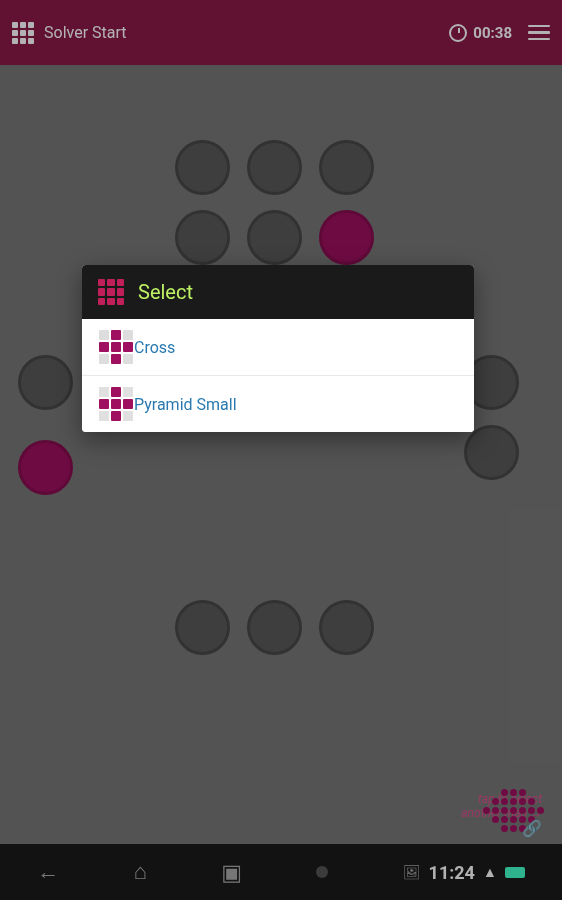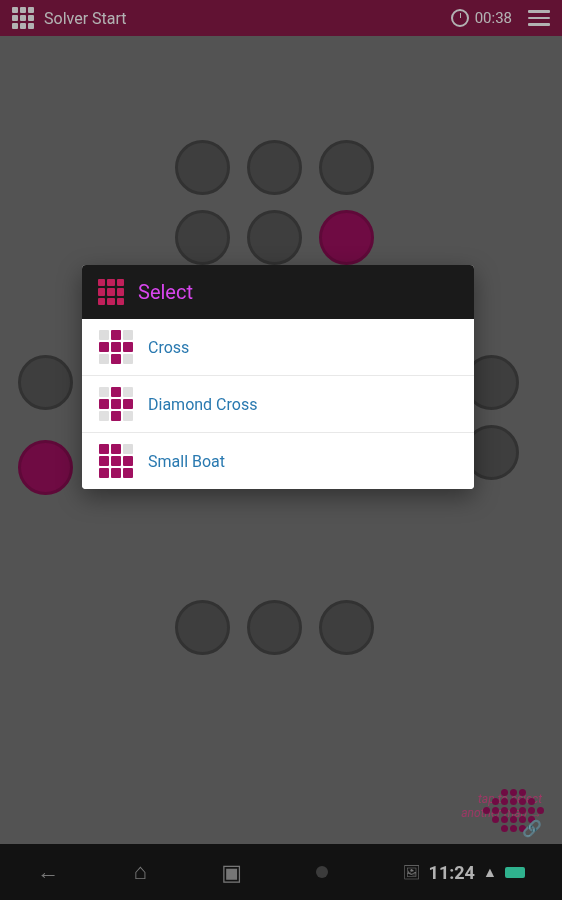--- a/index.html
+++ b/index.html
@@ -19,21 +19,21 @@
       height: 900px;
       background: #787878;
       position: absolute;
       top: 0; left: 0;
     }
 
     
     .top-bar {
       position: absolute;
       top: 0; left: 0; right: 0;
-      height: 36px;
+      height: 65px;
       background: #8b1a4a;
       display: flex;
       align-items: center;
       justify-content: space-between;
       padding: 0 12px;
       z-index: 10;
     }
 
     .top-bar-left {
       display: flex;
@@ -57,20 +57,21 @@
     .top-bar-title {
       color: white;
       font-size: 16px;
       font-weight: 400;
     }
 
     .top-bar-right {
       display: flex;
       align-items: center;
       gap: 16px;
+      font-weight: bold;
     }
 
     .timer-area {
       display: flex;
       align-items: center;
       gap: 6px;
       color: white;
     }
 
     .timer-icon {
@@ -206,34 +207,33 @@
       grid-template-columns: repeat(3, 1fr);
       gap: 2px;
     }
 
     .dialog-grid-icon span {
       background: #c0205a;
       border-radius: 1px;
     }
 
     .dialog-title {
-      color: #d946ef;
+      color: #bef264;
       font-size: 20px;
       font-weight: 400;
     }
 
     .dialog-list {
       list-style: none;
       background: white;
     }
 
     .dialog-item {
       display: flex;
       align-items: center;
-      gap: 14px;
       padding: 10px 16px;
       border-bottom: 1px solid #e8e8e8;
       cursor: pointer;
     }
 
     .dialog-item:last-child {
       border-bottom: none;
     }
 
     .item-icon {
@@ -347,42 +347,26 @@
           <rect x="1" y="13" width="10" height="10" rx="1" fill="#a01060"></rect>
           <rect x="13" y="13" width="10" height="10" rx="1" fill="#a01060"></rect>
           <rect x="25" y="13" width="10" height="10" rx="1" fill="#a01060"></rect>
           <rect x="13" y="25" width="10" height="10" rx="1" fill="#a01060"></rect>
           <rect x="1" y="1" width="10" height="10" rx="1" fill="#e0e0e0"></rect>
           <rect x="25" y="1" width="10" height="10" rx="1" fill="#e0e0e0"></rect>
           <rect x="1" y="25" width="10" height="10" rx="1" fill="#e0e0e0"></rect>
           <rect x="25" y="25" width="10" height="10" rx="1" fill="#e0e0e0"></rect>
         </svg>
       </div>
-      <span class="item-label">Diamond Cross</span>
+      <span class="item-label">Pyramid Small</span>
     </li>
 
 
 
 
-    <li class="dialog-item">
-      <div class="item-icon">
-        <svg width="36" height="36" viewBox="0 0 36 36">
-          <rect x="1" y="1" width="10" height="10" rx="1" fill="#a01060"></rect>
-          <rect x="13" y="1" width="10" height="10" rx="1" fill="#a01060"></rect>
-          <rect x="1" y="13" width="10" height="10" rx="1" fill="#a01060"></rect>
-          <rect x="13" y="13" width="10" height="10" rx="1" fill="#a01060"></rect>
-          <rect x="25" y="13" width="10" height="10" rx="1" fill="#a01060"></rect>
-          <rect x="1" y="25" width="10" height="10" rx="1" fill="#a01060"></rect>
-          <rect x="13" y="25" width="10" height="10" rx="1" fill="#a01060"></rect>
-          <rect x="25" y="25" width="10" height="10" rx="1" fill="#a01060"></rect>
-          <rect x="25" y="1" width="10" height="10" rx="1" fill="#ddd"></rect>
-        </svg>
-      </div>
-      <span class="item-label">Small Boat</span>
-    </li>
 
   </ul>
 </div>
 
 <div class="hint-text">
   <span>tap to select</span><br>
   <span>another map</span> →
 </div>
 
 <div style="position:absolute;bottom:68px;right:18px;display:grid;grid-template-columns:repeat(7,7px);gap:2px;">

